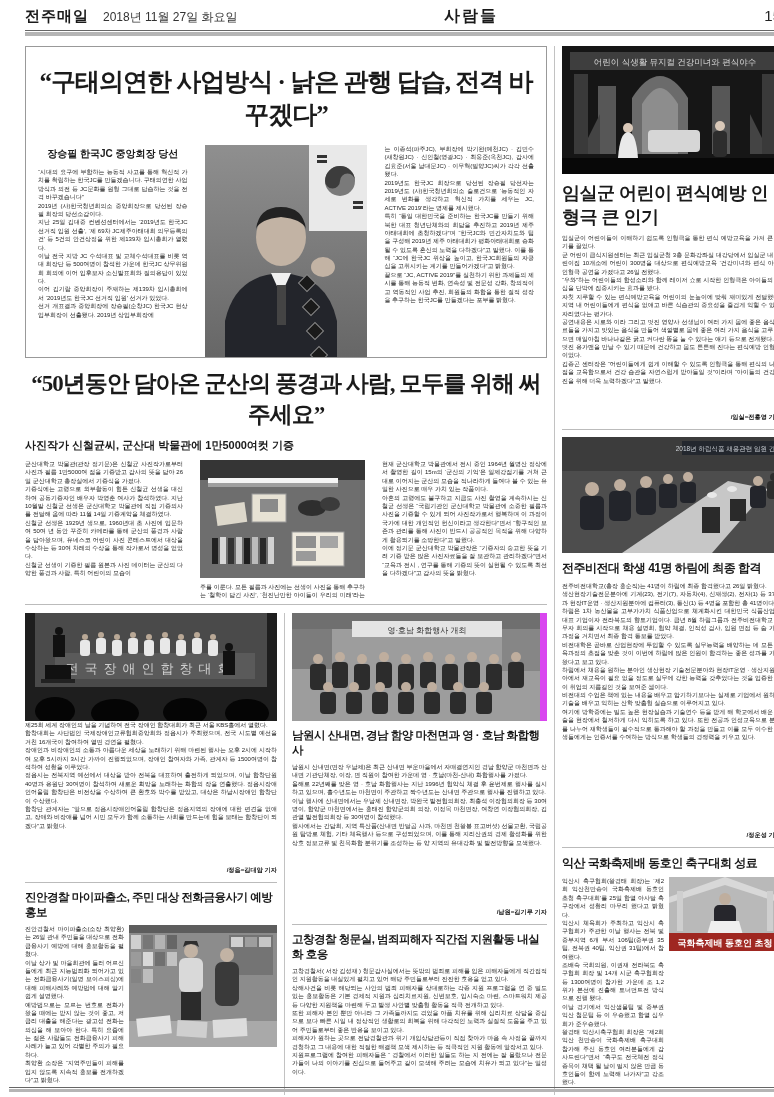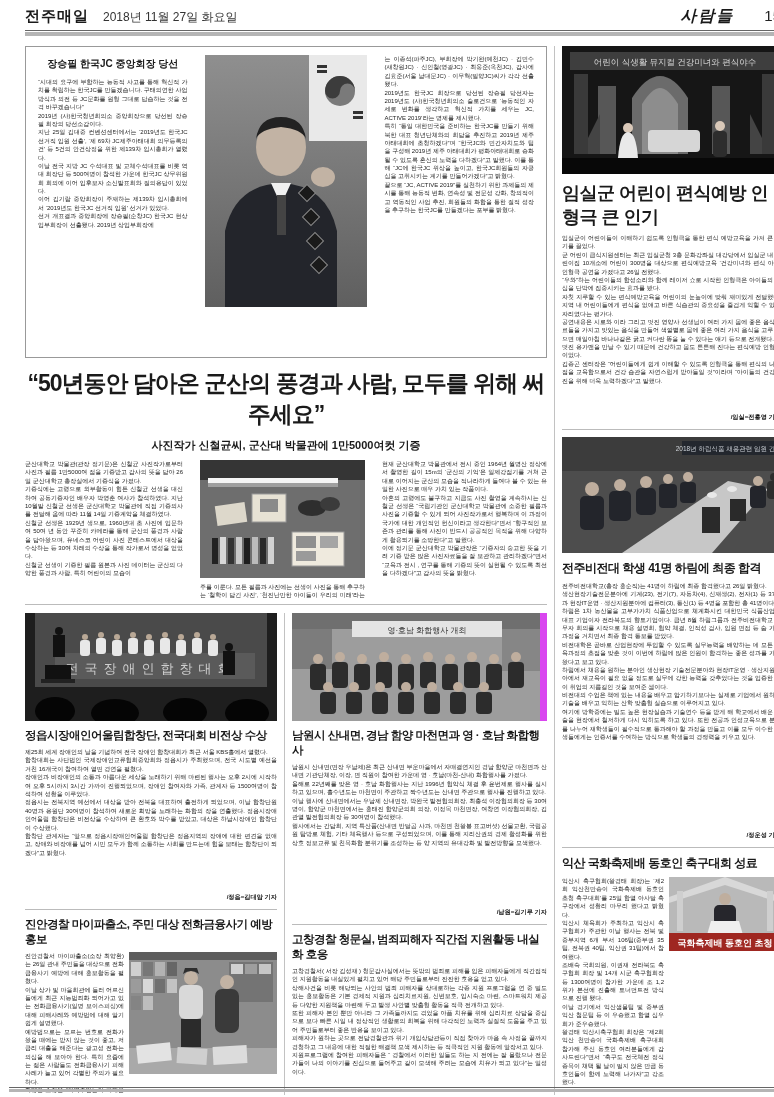--- a/index.html
+++ b/index.html
@@ -3,35 +3,35 @@
 <meta charset="utf-8">
 <style>
   html,body{margin:0;padding:0;background:#fff;}
   .page{width:774px;height:1097px;margin:0 auto;background:#fff;position:relative;overflow:hidden;
         font-family:"Liberation Sans","DejaVu Sans",sans-serif;color:#1a1a1a;padding-left:16px;}
   .inner{padding:6px 9px 0 9px;}
   
   .masthead{display:flex;align-items:baseline;height:24px;}
   .paper-name{font-family:"Liberation Serif","DejaVu Serif",serif;font-weight:bold;font-size:15px;letter-spacing:1px;}
   .m-date{font-size:12px;color:#333;margin-left:14px;text-align:right;}
-  .m-section{flex:1;text-align:right;font-weight:bold;font-size:16px;letter-spacing:2px;transform:translateX(-30px);font-style:italic;}
+  .m-section{flex:1;text-align:center;font-weight:bold;font-size:16px;letter-spacing:2px;transform:translateX(-30px);}
   .m-page{font-size:15px;color:#222;}
   .head-rule{border-top:1px solid #666;border-bottom:4px solid #b5b5b5;height:1px;margin-bottom:10px;}
   
   .main{display:flex;}
   .colL{width:522px;}
   .vsep{width:1px;background:#c2c2c2;margin:0 7px;}
   .colR{flex:1;min-width:0;height:1040px;overflow:hidden;}
   
   .box1{border:1px solid #999;height:312px;box-sizing:border-box;padding:8px 12px;overflow:hidden;margin-bottom:8px;}
   .hl-xl{font-family:"Liberation Serif","DejaVu Serif",serif;font-weight:bold;font-size:25px;text-align:center;margin:10px 0 14px 0;letter-spacing:-1px;}
-  .hl-l{font-family:Liberation Sans, sans-serif;font-weight:bold;font-size:23px;text-align:center;margin:2px 0 8px 0;letter-spacing:-1px;}
+  .hl-l{font-family:Liberation Serif, serif;font-weight:bold;font-size:23px;text-align:center;margin:2px 0 8px 0;letter-spacing:-1px;}
   .cols3{display:flex;gap:17px;}
   .subhead{font-weight:bold;font-size:10px;text-align:center;margin:2px 0 7px 0;}
-  .subhead2{font-weight:bold;font-size:11px;margin:0 0 7px 0;text-align:center;}
+  .subhead2{font-weight:bold;font-size:11px;margin:0 0 7px 0;}
   .body-text{font-size:6px;line-height:1.4;text-align:justify;white-space:pre-line;overflow:hidden;color:#222;}
   .byline{font-size:6.2px;font-weight:bold;text-align:right;margin-top:3px;color:#111;}
   .c158{width:158px;}
   .c165{width:165px;}
   .c170{width:170px;flex:1;}
   .ph{background:#d946ef;overflow:hidden;}
   .ph svg{display:block;}
   
   .art2{height:232px;overflow:hidden;}
   
@@ -59,20 +59,21 @@
       <span class="m-section">사람들</span>
       <span class="m-page">15</span>
     </div>
     <div class="head-rule"></div>
 
     <div class="main">
 
       <div class="colL">
 
         <div class="box1">
+          <div class="hl-xl">“구태의연한 사업방식 · 낡은 관행 답습, 전격 바꾸겠다”</div>
           <div class="cols3">
             <div class="c158">
               <div class="subhead">장승필 한국JC 중앙회장 당선</div>
               <div class="body-text" style="height:232px"> “시대의 요구에 부합하는 능동적 사고를 통해 혁신적 가치를 확립하는 한국JC를 만들겠습니다. 구태의연한 사업방식과 의전 등 JC문화를 원형 그대로 답습하는 것을 전격 바꾸겠습니다”
  2019년 (사)한국청년회의소 중앙회장으로 당선된 장승필 회장의 당선소감이다.
  지난 25일 김대중 컨벤션센터에서는 ‘2019년도 한국JC 선거직 임원 선출’, ‘제 69차 JC제주아태대회 의무등록의 건’ 등 5건의 안건상정을 위한 제139차 임시총회가 열렸다.
  이날 전국 지방 JC 수석대표 및 교체수석대표를 비롯 역대 회장단 등 500여명이 참석한 가운데 한국JC 상무위원회 회의에 이어 입후보자 소신발표회와 질의응답이 있었다.
  이어 김기람 중앙회장이 주재하는 제139차 임시총회에서 ‘2019년도 한국JC 선거직 임원’ 선거가 있었다.
  선거 개표결과 중앙회장에 장승필(순창JC) 한국JC 현상임부회장이 선출됐다. 2019년 상임부회장에</div>
             </div>
@@ -208,21 +209,20 @@
                     <rect x="198" y="38" width="12" height="24"></rect>
                 </g>
                 <g fill="#050505">
                   <ellipse cx="30" cy="98" rx="20" ry="14"></ellipse>
                     <ellipse cx="90" cy="100" rx="24" ry="14"></ellipse>
                   <ellipse cx="160" cy="99" rx="22" ry="14"></ellipse>
                     <ellipse cx="222" cy="100" rx="22" ry="14"></ellipse>
                 </g>
               </svg>
             </div>
-            <div class="h3">정읍시장애인어울림합창단, 전국대회 비전상 수상</div>
             <div class="body-text" style="height:142px"> 제25회 세계 장애인의 날을 기념하여 전국 장애인 합창대회가 최근 서울 KBS홀에서 열렸다.
  합창대회는 사단법인 국제장애인교류협회중앙회와 정읍시가 주최했으며, 전국 시도별 예선을 거친 16개국이 참여하여 열띤 경연을 펼쳤다.
  장애인과 비장애인의 소통과 아름다운 세상을 노래하기 위해 마련된 행사는 오후 2시에 시작하여 오후 5시까지 3시간 가까이 진행되었으며, 장애인 참여자와 가족, 관계자 등 1500여명이 참석하여 성황을 이루었다.
  정읍시는 전북지역 예선에서 대상을 받아 전북을 대표하여 출전하게 되었으며, 이날 합창단원 40명과 응원단 30여명이 참석하여 새로운 희망을 노래하는 화합의 장을 연출했다. 정읍시장애인어울림 합창단은 비전상을 수상하여 큰 환호와 박수를 받았고, 대상은 하남시장애인 합창단이 수상했다.
  합창단 관계자는 “앞으로 정읍시장애인어울림 합창단은 정읍지역의 장애에 대한 편견을 없애고, 장애와 비장애를 넘어 시민 모두가 함께 소통하는 사회를 만드는데 힘을 보태는 합창단이 되겠다”고 밝혔다.</div>
             <div class="byline">/정읍=김대암 기자</div>
             <div class="rule"></div>
             <div class="h3">진안경찰 마이파출소, 주민 대상 전화금융사기 예방 홍보</div>
             <div style="overflow:hidden">
               <div class="float-ph ph" style="width:148px;height:122px">

